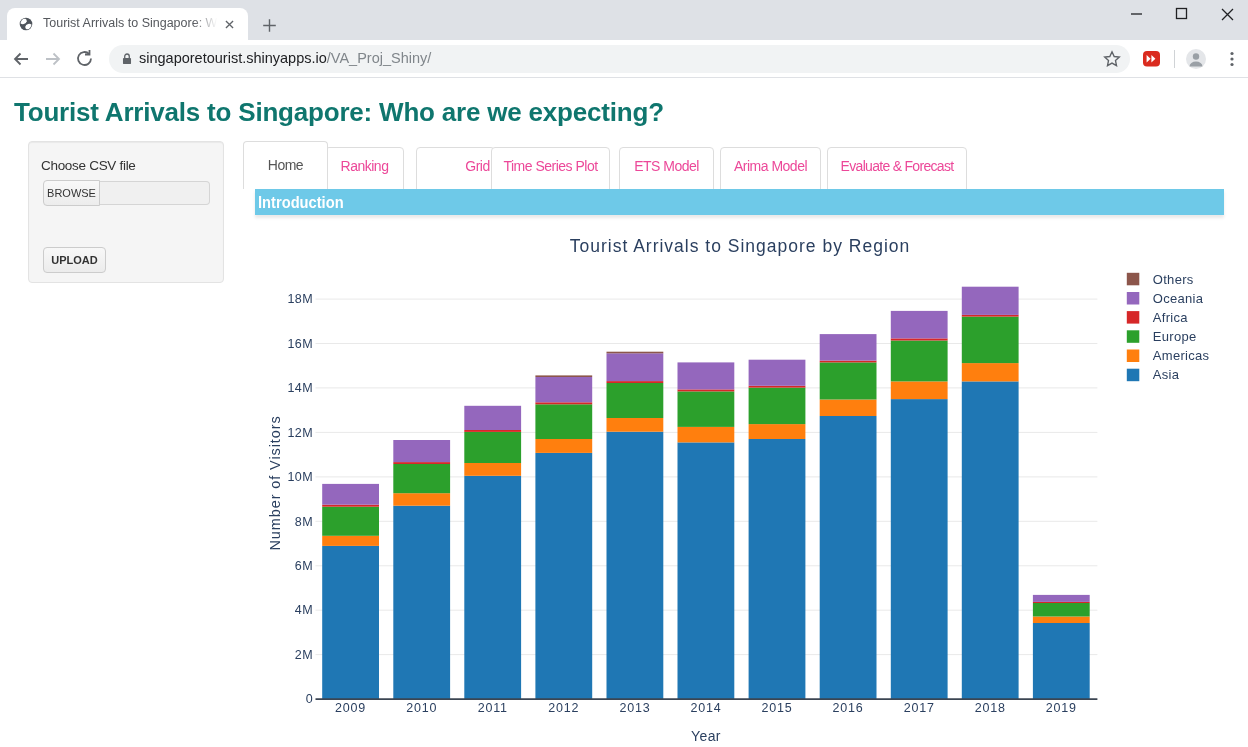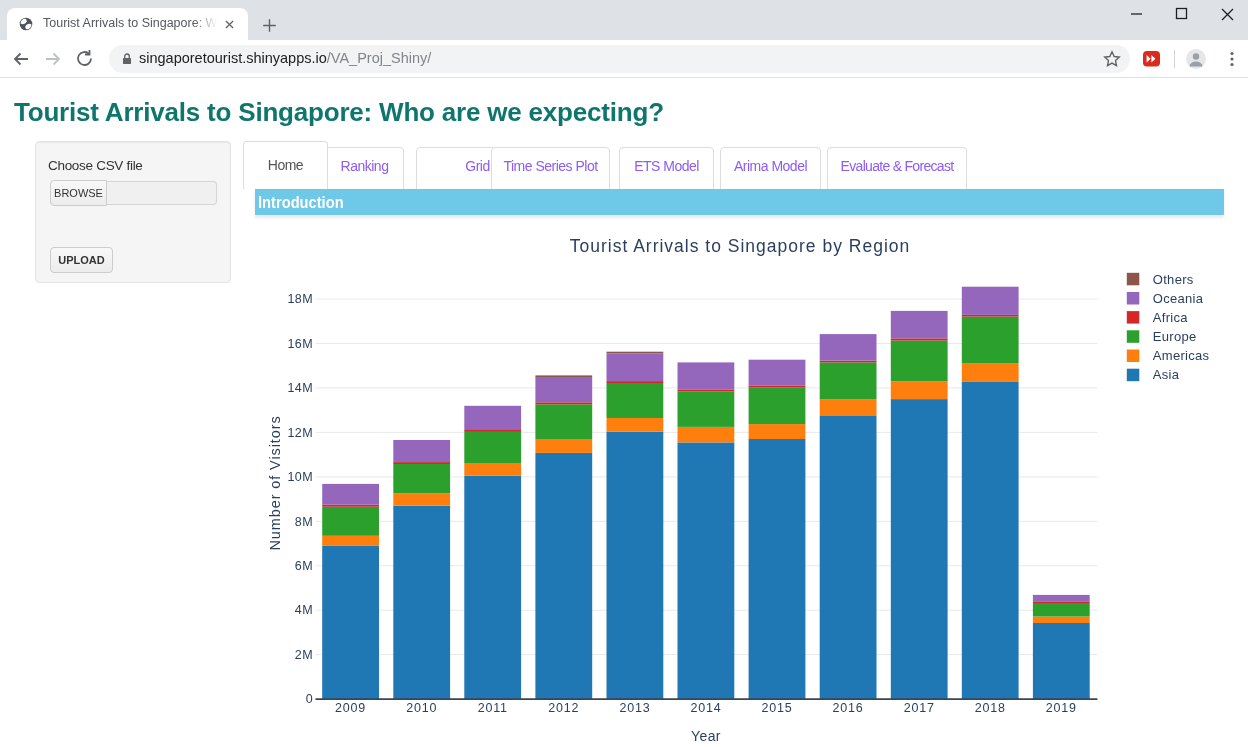--- a/index.html
+++ b/index.html
@@ -33,21 +33,20 @@
 #urltext .gray { color:#80868b; }
 
 
 #h1 {
   position:absolute; left:14px; top:97px; font-size:26px; font-weight:bold; color:#0f766e; letter-spacing:-0.2px;
 }
 #well {
   position:absolute; left:28px; top:141px; width:196px; height:142px;
   background:#f5f5f5; border:1px solid #e3e3e3; border-radius:4px;
   box-shadow:inset 0 1px 1px rgba(0,0,0,.05);
-  margin-left:7px;
 }
 #well .lab { position:absolute; left:12px; top:16px; font-size:13.5px; color:#333; letter-spacing:-0.3px; }
 #browsebtn {
   position:absolute; left:14px; top:38px; width:57px; height:26px;
   background:linear-gradient(#f8f8f8,#ececec); border:1px solid #ccc; border-radius:4px 0 0 4px;
   font-size:11px; font-weight:normal; color:#333; text-align:center; line-height:24px;
 }
 #fileinput {
   position:absolute; left:71px; top:39px; width:110px; height:24px;
   background:#f0f0f0; border:1px solid #d5d5d5; border-left:none; border-radius:0 4px 4px 0;
@@ -55,21 +54,21 @@
 #uploadbtn {
   position:absolute; left:14px; top:105px; width:63px; height:26px;
   background:linear-gradient(#f8f8f8,#ececec); border:1px solid #ccc; border-radius:4px;
   font-size:11px; font-weight:bold; color:#333; text-align:center; line-height:24px;
 }
 
 
 .tab {
   position:absolute; top:147px; height:54px; background:#fff;
   border:1px solid #ddd; border-radius:4px 4px 0 0;
-  font-size:14px; color:#8b5cf6; text-align:center; line-height:37px;
+  font-size:14px; color:#ec4899; text-align:center; line-height:37px;
   letter-spacing:-0.5px;
 }
 #tab-home {
   top:141px; height:48px; border-bottom:none; color:#555; line-height:47px;
   border-radius:4px 4px 0 0; z-index:3;
 }
 #intro {
   position:absolute; left:255px; top:189px; width:969px; height:26px;
   background:#6ec9e8; color:#fff; font-size:16.5px; font-weight:bold;
   line-height:26px; padding-left:3px;

